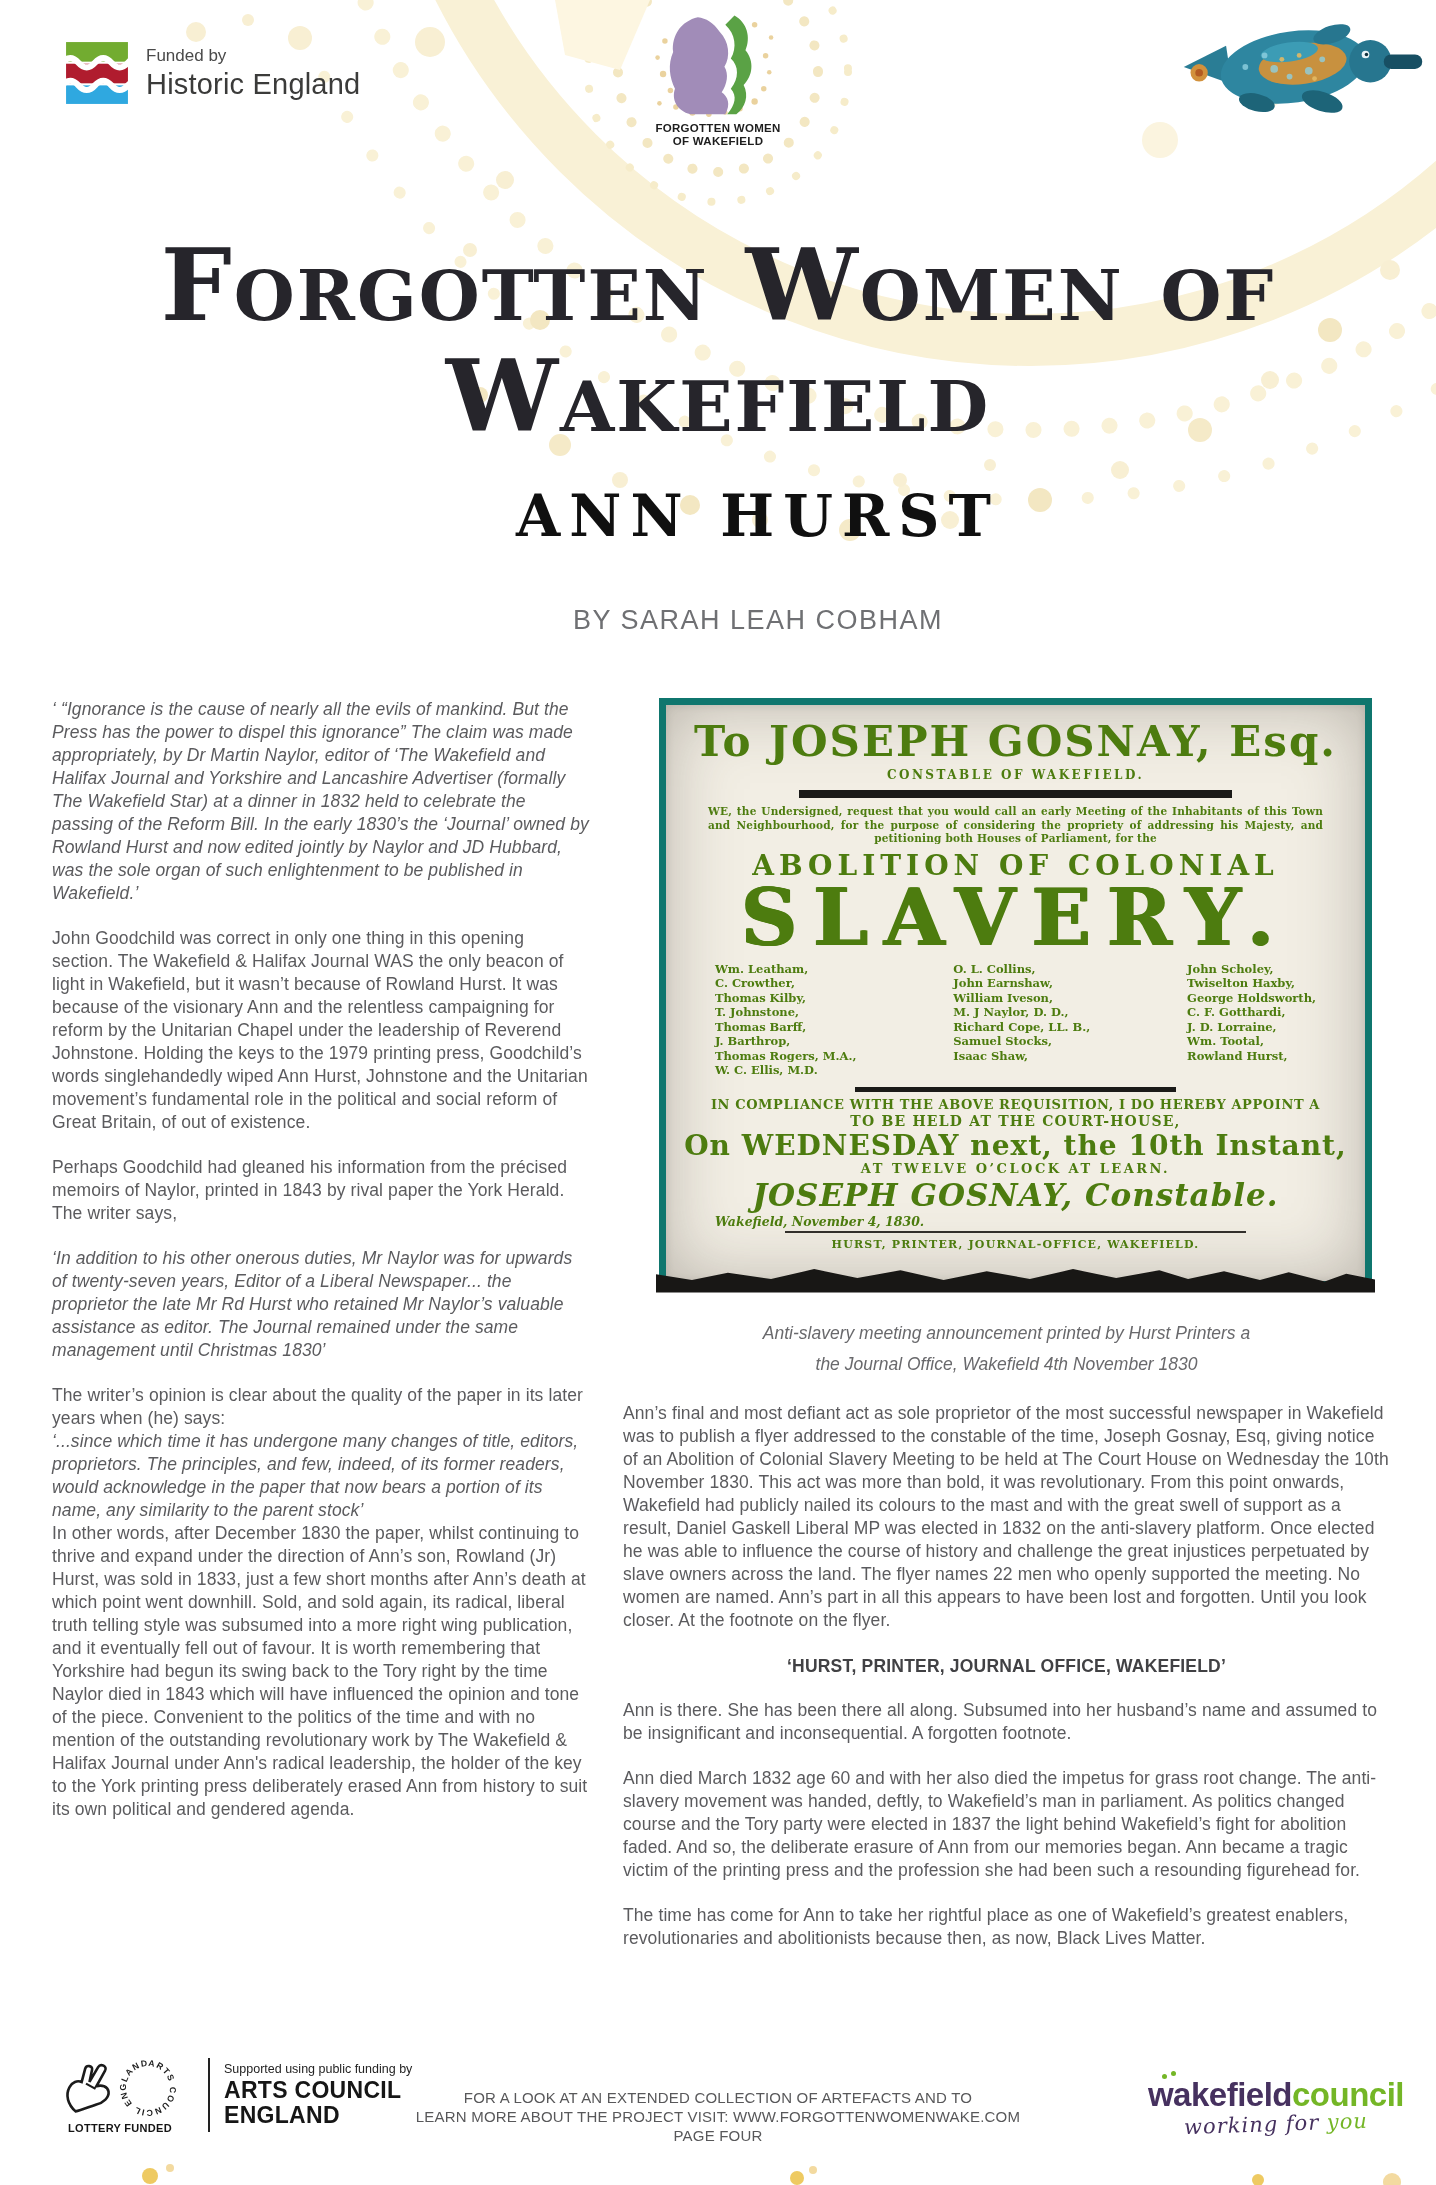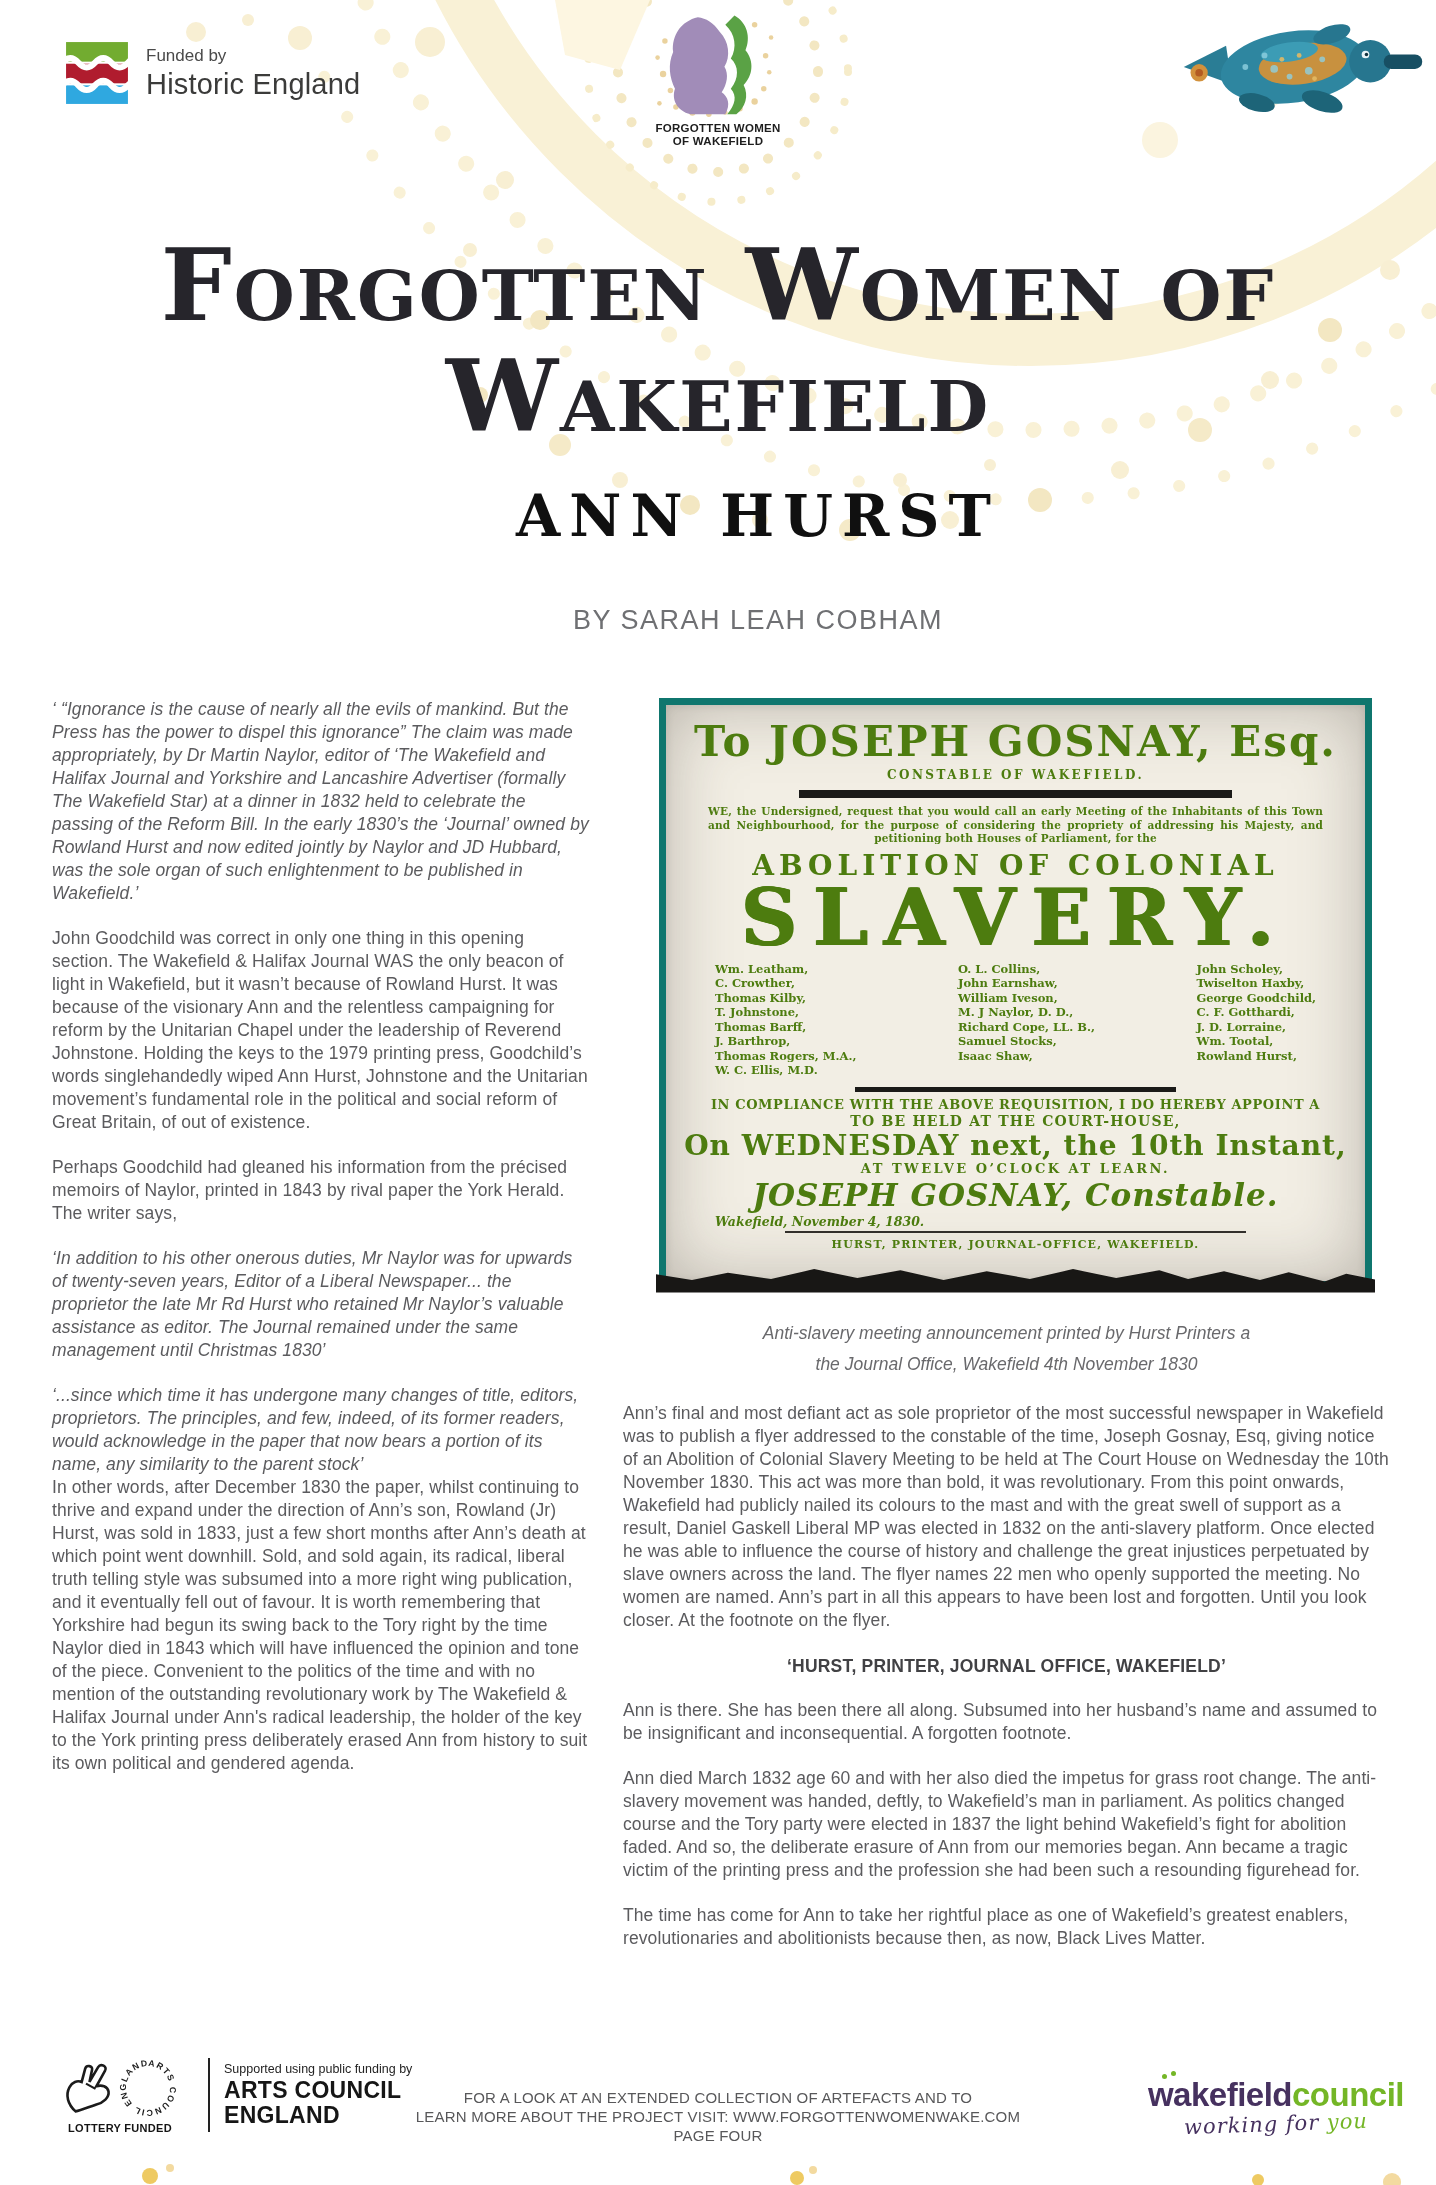--- a/index.html
+++ b/index.html
@@ -220,20 +220,21 @@
       <div>Wakefield</div>
     </div>
     <div class="abs sub-title">ANN HURST</div>
     <div class="abs byline">BY SARAH LEAH COBHAM</div>
 
     <div class="abs left-col" id="left-col">
         <p class="body-p it">‘ “Ignorance is the cause of nearly all the evils of mankind. But the Press has the power to dispel this ignorance” The claim was made appropriately, by Dr Martin Naylor, editor of ‘The Wakefield and Halifax Journal and Yorkshire and Lancashire Advertiser (formally The Wakefield Star) at a dinner in 1832 held to celebrate the passing of the Reform Bill. In the early 1830’s the ‘Journal’ owned by Rowland Hurst and now edited jointly by Naylor and JD Hubbard, was the sole organ of such enlightenment to be published in Wakefield.’</p>
         <p class="body-p">John Goodchild was correct in only one thing in this opening section. The Wakefield &amp; Halifax Journal WAS the only beacon of light in Wakefield, but it wasn’t because of Rowland Hurst. It was because of the visionary Ann and the relentless campaigning for reform by the Unitarian Chapel under the leadership of Reverend Johnstone. Holding the keys to the 1979 printing press, Goodchild’s words singlehandedly wiped Ann Hurst, Johnstone and the Unitarian movement’s fundamental role in the political and social reform of Great Britain, of out of existence.</p>
         <p class="body-p">Perhaps Goodchild had gleaned his information from the précised memoirs of Naylor, printed in 1843 by rival paper the York Herald. The writer says,</p>
         <p class="body-p it">‘In addition to his other onerous duties, Mr Naylor was for upwards of twenty-seven years, Editor of a Liberal Newspaper... the proprietor the late Mr Rd Hurst who retained Mr Naylor’s valuable assistance as editor. The Journal remained under the same management until Christmas 1830’</p>
+        <p class="body-p tight">The writer’s opinion is clear about the quality of the paper in its later years when (he) says:</p>
         <p class="body-p it tight">‘...since which time it has undergone many changes of title, editors, proprietors. The principles, and few, indeed, of its former readers, would acknowledge in the paper that now bears a portion of its name, any similarity to the parent stock’</p>
         <p class="body-p">In other words, after December 1830 the paper, whilst continuing to thrive and expand under the direction of Ann’s son, Rowland (Jr) Hurst, was sold in 1833, just a few short months after Ann’s death at which point went downhill. Sold, and sold again, its radical, liberal truth telling style was subsumed into  a more right wing publication, and it eventually fell out of favour. It is worth remembering that Yorkshire had begun its swing back to the Tory right by the time Naylor died in 1843 which will have influenced the opinion and tone of the piece.  Convenient to the politics of the time and with no mention of the outstanding revolutionary work by The Wakefield &amp; Halifax Journal under Ann's radical leadership, the holder of the key to the York printing press deliberately erased Ann from history to suit its own political and gendered agenda.</p>
       </div>
 
     <div class="abs right-col">
 
       <div class="flyer">
         <div class="f-to">To JOSEPH GOSNAY, Esq.</div>
         <div class="f-constable">CONSTABLE OF WAKEFIELD.</div>
         <div class="f-bar"></div>
@@ -256,21 +257,21 @@
               <div>John Earnshaw,</div>
               <div>William Iveson,</div>
               <div>M. J Naylor, D. D.,</div>
               <div>Richard Cope, LL. B.,</div>
               <div>Samuel Stocks,</div>
               <div>Isaac Shaw,</div>
             </div>
             <div class="sig-col">
               <div>John Scholey,</div>
               <div>Twiselton Haxby,</div>
-              <div>George Goodchild,</div>
+              <div>George Holdsworth,</div>
               <div>C. F. Gotthardi,</div>
               <div>J. D. Lorraine,</div>
               <div>Wm. Tootal,</div>
               <div>Rowland Hurst,</div>
             </div>
           </div>
         <div class="f-divider"></div>
         <div class="f-compliance">IN COMPLIANCE WITH THE ABOVE REQUISITION, I DO HEREBY APPOINT A</div>
         <div class="f-held">TO BE HELD AT THE COURT-HOUSE,</div>
         <div class="f-wednesday">On WEDNESDAY next, the 10th Instant,</div>

